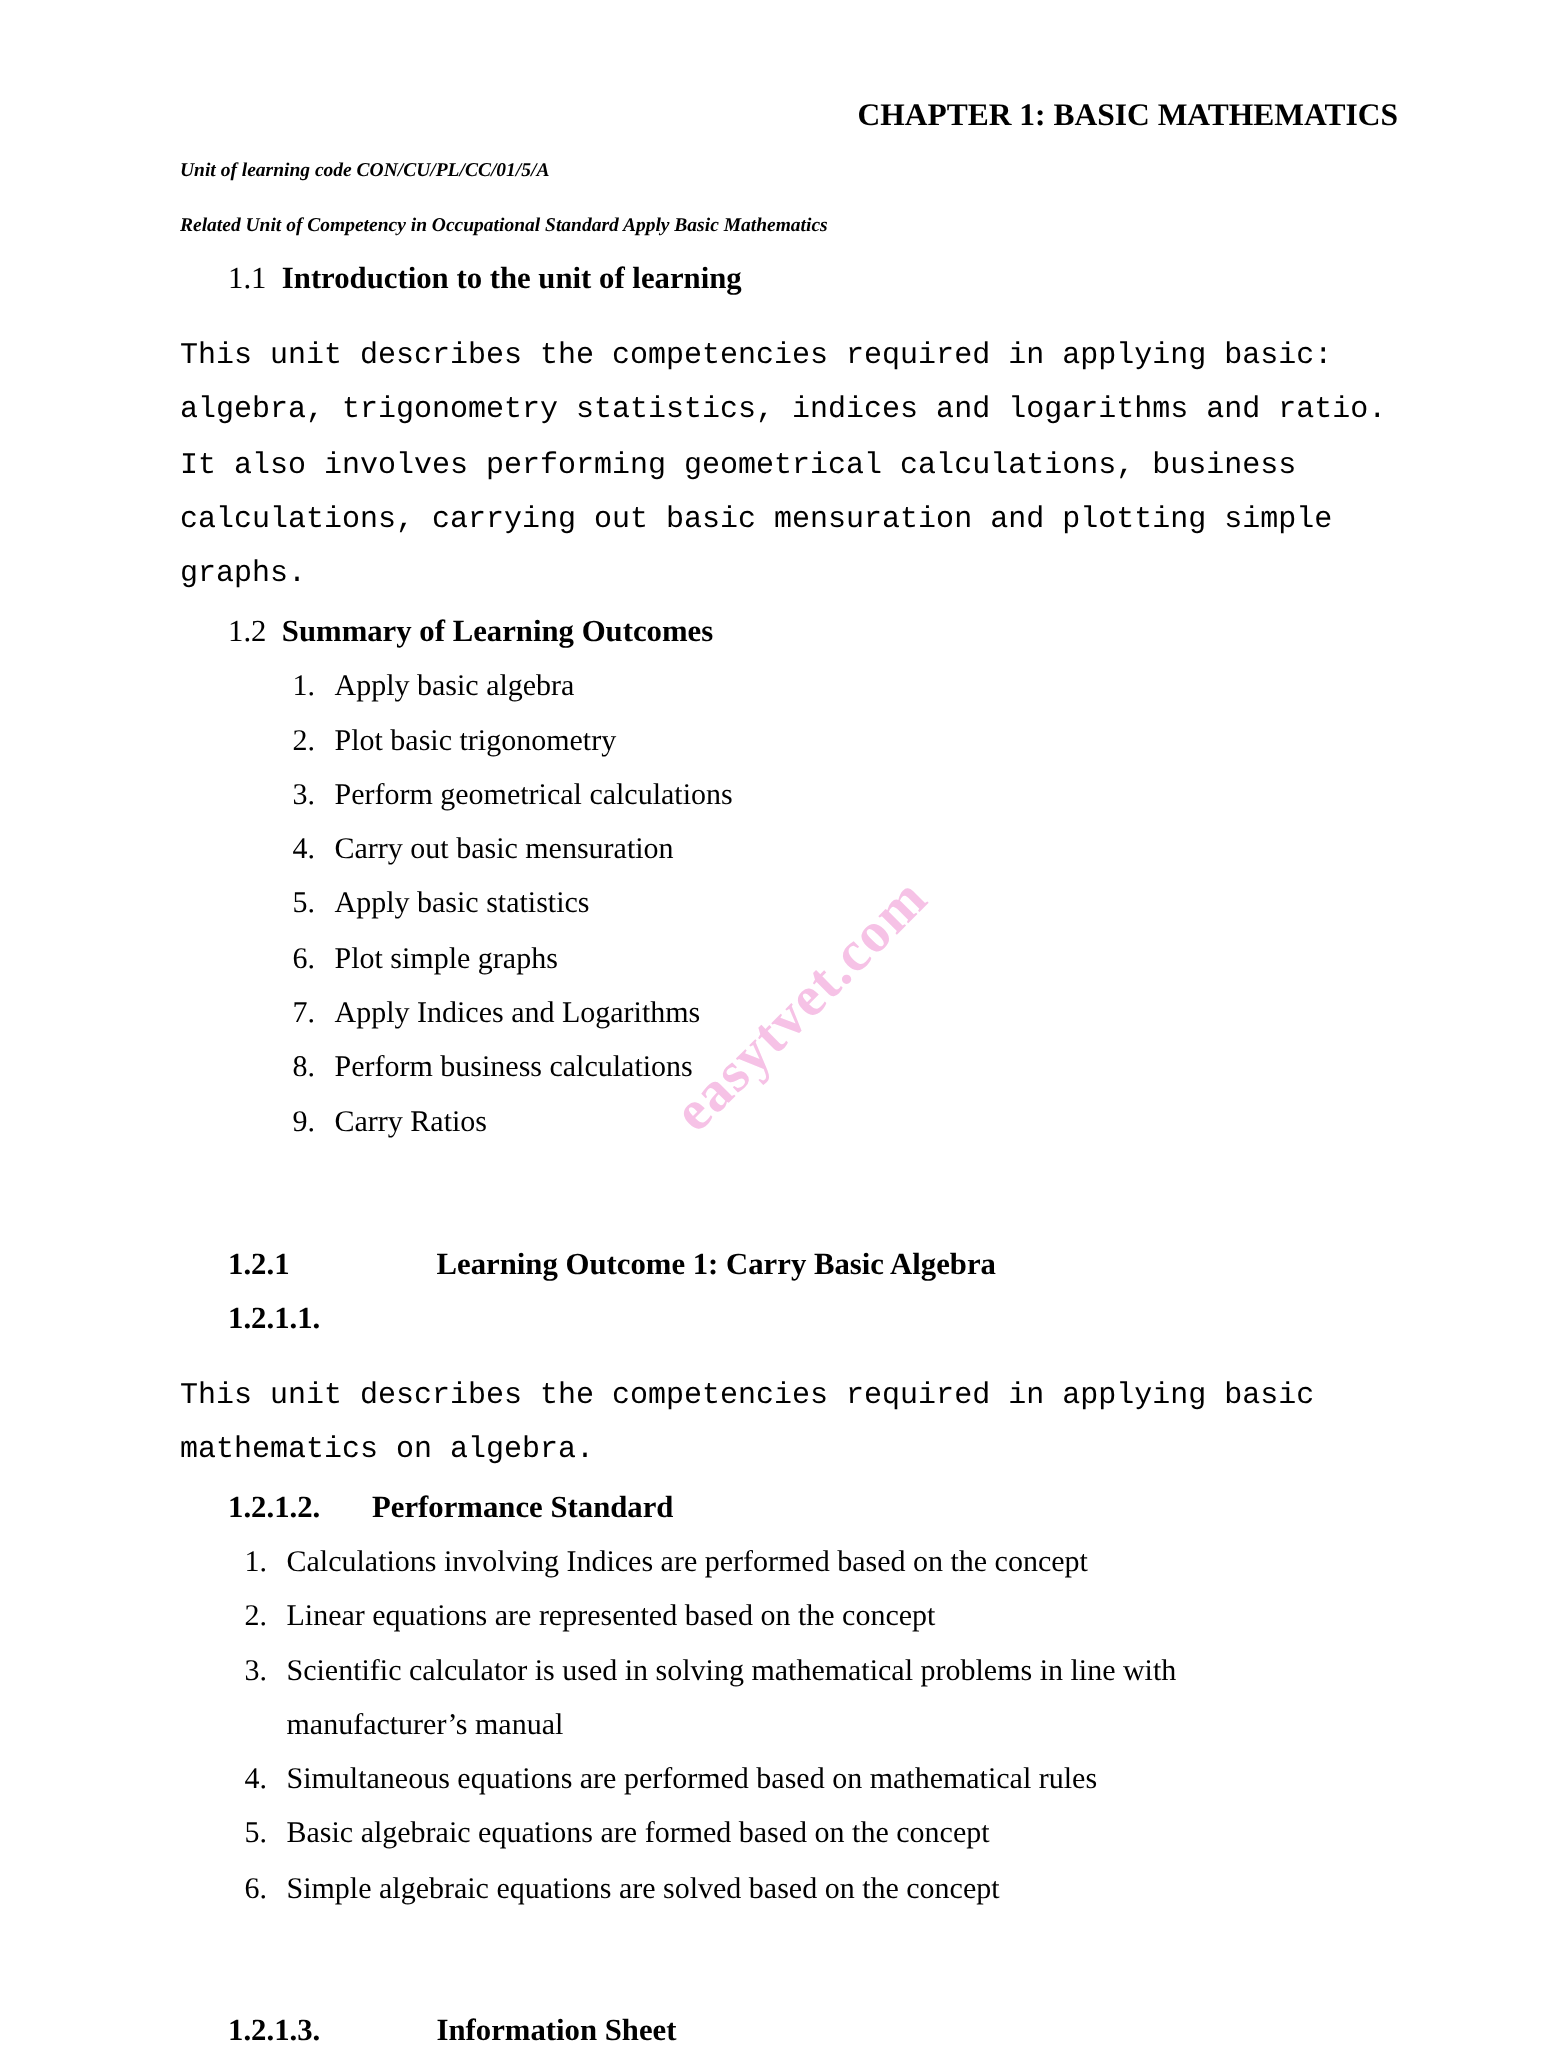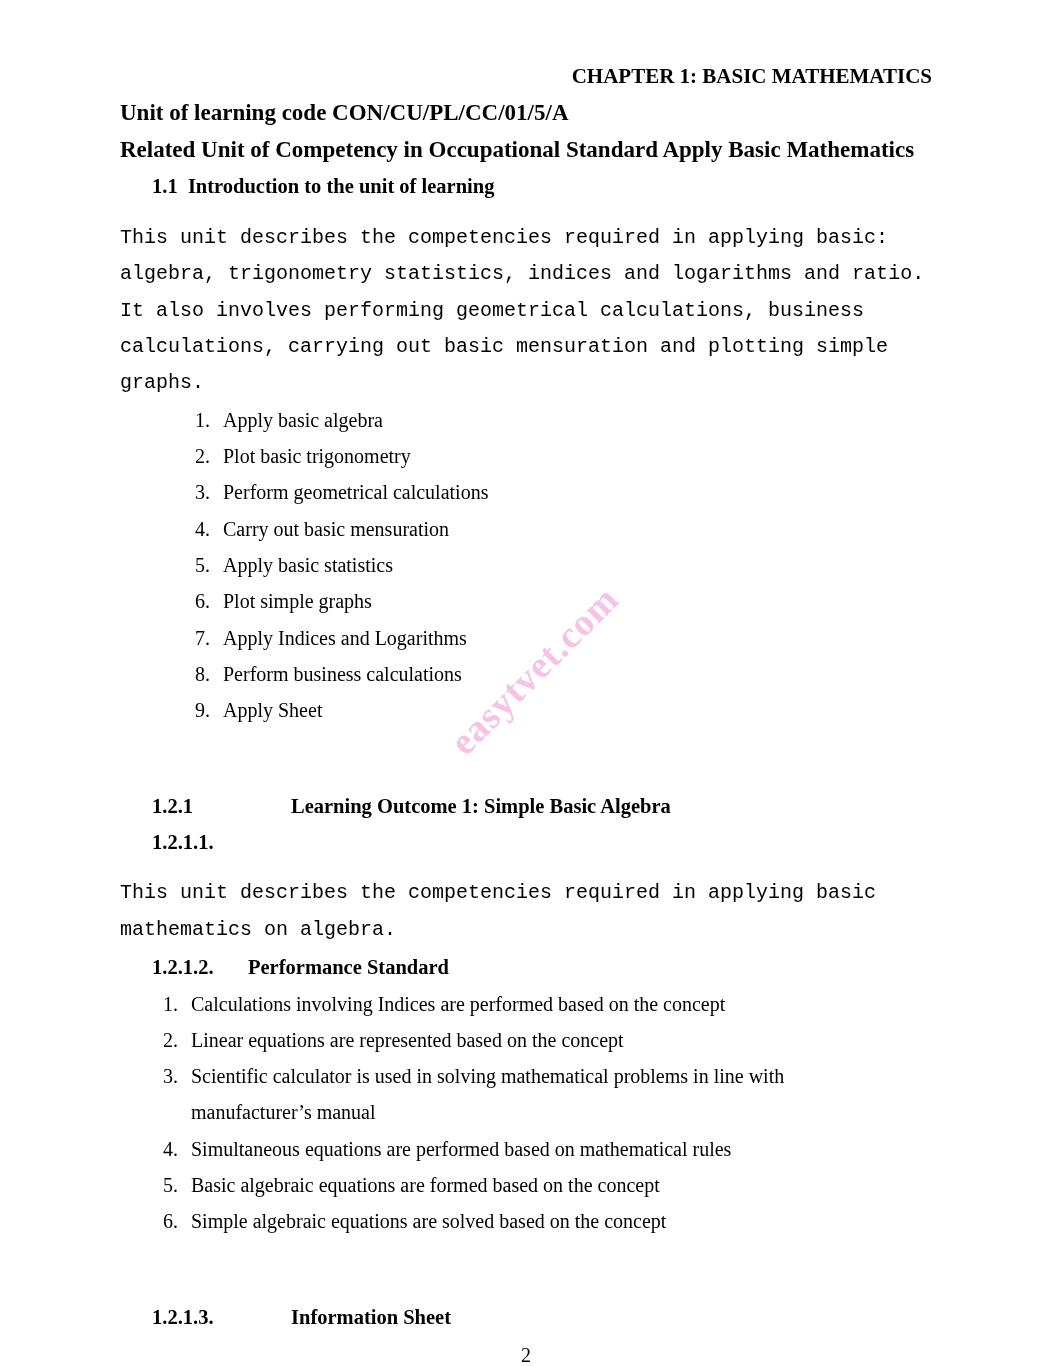--- a/index.html
+++ b/index.html
@@ -21,29 +21,30 @@
     z-index: 1;
   }
   .chapter-title {
     text-align: right;
     font-weight: bold;
     font-size: 21px;
     line-height: 36.4px;
   }
   .bold-line {
     font-weight: bold;
-    font-size: 23px;
+    font-size: 13px;
     line-height: 37px;
+    font-style: italic;
   }
   .h-num-inline {
     margin-left: 32px;
     line-height: 36.4px;
     font-size: 20.5px;
   }
-  .h-num-inline .num { font-weight: bold; }
+  .h-num-inline .num { font-weight: normal; }
   .h-num-inline .ttl { font-weight: bold; }
   .body-par {
     margin-top: 15px;
     line-height: 36.4px;
     max-width: 815px;
     font-family: Liberation Mono, monospace;
   }
   .h-tabbed {
     margin-left: 32px;
     line-height: 36.4px;
@@ -109,36 +110,40 @@
 
   <div class="bold-line">Related Unit of Competency in Occupational Standard Apply Basic Mathematics</div>
 
   <div class="h-num-inline">
     <span class="num">1.1</span>
     <span>&nbsp;</span><span class="ttl">Introduction to the unit of learning</span>
   </div>
 
   <p class="body-par">This unit describes the competencies required in applying basic: algebra, trigonometry statistics, indices and logarithms and ratio. It also involves performing geometrical calculations, business calculations, carrying out basic mensuration and plotting simple graphs.</p>
 
+  <div class="h-num-inline" style="margin-top:1px;">
+    <span class="num">1.2</span>
+    <span>&nbsp;</span><span class="ttl">Summary of Learning Outcomes</span>
+  </div>
 
   <ol class="outcomes">
     <li>Apply basic algebra</li>
     <li>Plot basic trigonometry</li>
     <li>Perform geometrical calculations</li>
     <li>Carry out basic mensuration</li>
     <li>Apply basic statistics</li>
     <li>Plot simple graphs</li>
     <li>Apply Indices and Logarithms</li>
     <li>Perform business calculations</li>
-    <li>Apply Sheet</li>
+    <li>Carry Ratios</li>
   </ol>
 
   <div class="h-tabbed extra-gap">
     <span class="num">1.2.1</span>
-    <span class="ttl">Learning Outcome 1: Simple Basic Algebra</span>
+    <span class="ttl">Learning Outcome 1: Carry Basic Algebra</span>
   </div>
 
   <div class="h-tabbed">
     <span class="num">1.2.1.1.</span>
   </div>
 
   <p class="body-par">This unit describes the competencies required in applying basic mathematics on algebra.</p>
 
   <div class="h-tabbed" style="margin-top:1px;">
     <span class="num">1.2.1.2.</span>

